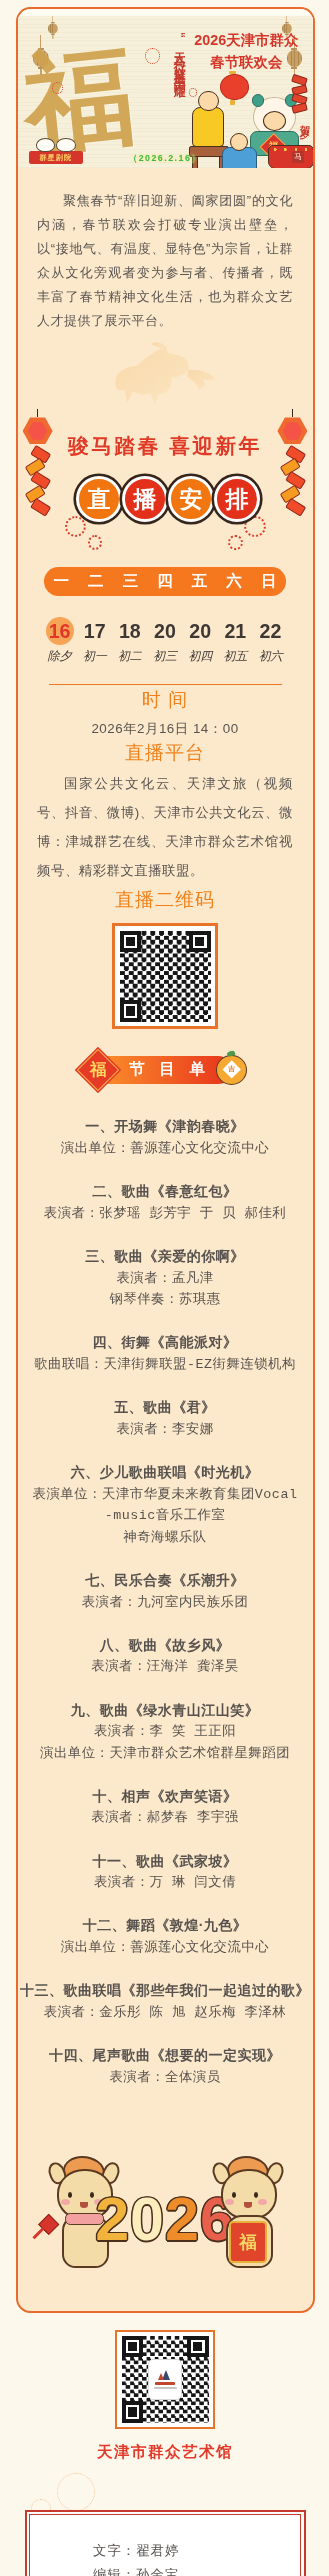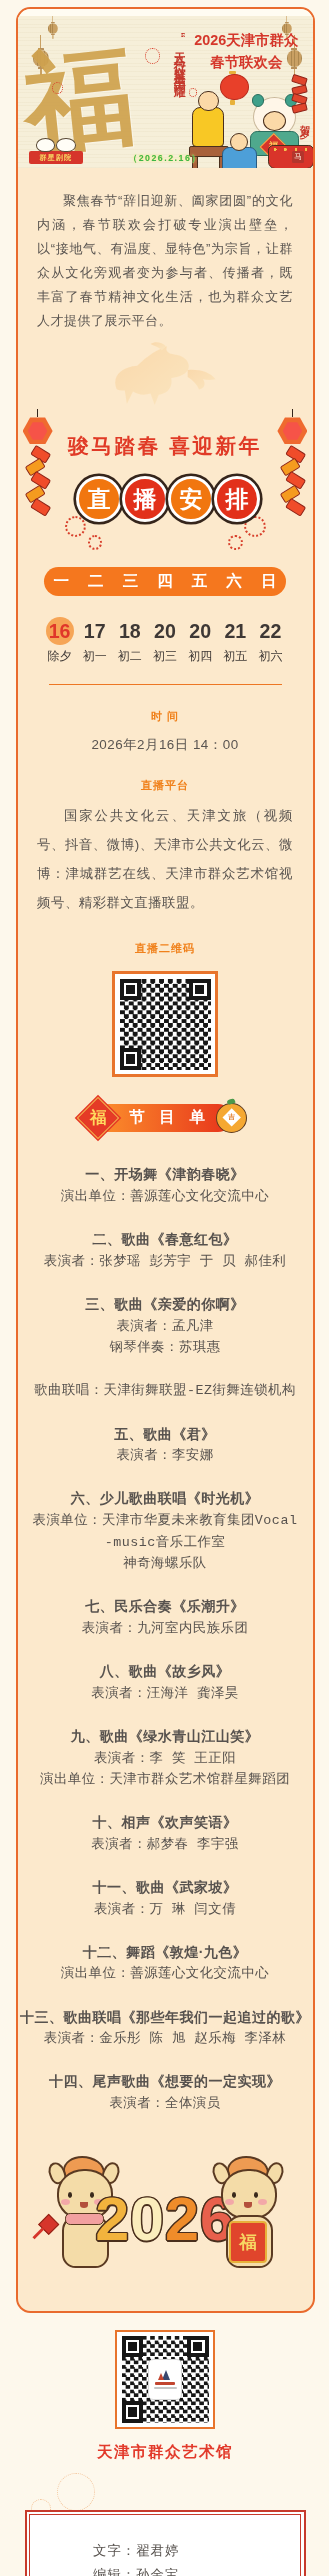--- a/index.html
+++ b/index.html
@@ -129,24 +129,24 @@
     margin:20.6px auto 0;width:242px;height:29px;border-radius:14.4px;background:#F5771E;
     display:flex;align-items:center;justify-content:space-around;
     color:#fff;font-size:15.5px;font-weight:bold;
   }
   .dates{margin:20.6px auto 0;width:246px;display:flex;}
   .date-cell{flex:1;text-align:center;}
   .date-num{font-size:19.6px;font-weight:bold;color:#3E3835;line-height:28px;}
   .date-cell.hl .date-num{
     color:#E0372A;background:#F6A556;border-radius:50%;width:28px;height:28px;margin:0 auto;
   }
-  .date-sub{margin-top:3.1px;font-size:12px;color:#3E3835;}
+  .date-sub{margin-top:3.1px;font-size:12px;color:#3E3835;font-style:italic;}
   .divider{margin:19.6px auto 0;width:233px;border-top:1.5px solid #ED7724;}
   
-  .h-orange{margin-top:23px;text-align:center;color:#F0811B;font-size:11px;font-weight:bold;letter-spacing:1px;line-height:16.5px;}
+  .h-orange{margin-top:7px;text-align:center;color:#F0811B;font-size:19px;font-weight:normal;letter-spacing:1px;line-height:16.5px;}
   .c-line{margin-top:12.4px;text-align:center;color:#595450;font-size:13.4px;line-height:16.5px;letter-spacing:0.5px;}
   .platform-text{
     margin:8.2px 19.6px 0;color:#595450;font-size:13.4px;line-height:29px;
     text-align:justify;text-indent:2em;letter-spacing:0.5px;
   }
   
   .qr-box{
     margin:14.4px auto 0;width:91px;height:91px;background:#fff;
     border:3.6px solid #E8742C;padding:4.6px;
   }
@@ -448,20 +448,21 @@
       <div class="program-item">
         <div class="p-title">二、歌曲《春意红包》</div>
         <div class="p-line">表演者：张梦瑶 彭芳宇 于 贝 郝佳利</div>
       </div>
       <div class="program-item">
         <div class="p-title">三、歌曲《亲爱的你啊》</div>
         <div class="p-line">表演者：孟凡津</div>
         <div class="p-line">钢琴伴奏：苏琪惠</div>
       </div>
       <div class="program-item">
+        <div class="p-title">四、街舞《高能派对》</div>
         <div class="p-line">歌曲联唱：天津街舞联盟-EZ街舞连锁机构</div>
       </div>
       <div class="program-item">
         <div class="p-title">五、歌曲《君》</div>
         <div class="p-line">表演者：李安娜</div>
       </div>
       <div class="program-item">
         <div class="p-title">六、少儿歌曲联唱《时光机》</div>
         <div class="p-line">表演单位：天津市华夏未来教育集团Vocal</div>
         <div class="p-line">-music音乐工作室</div>

